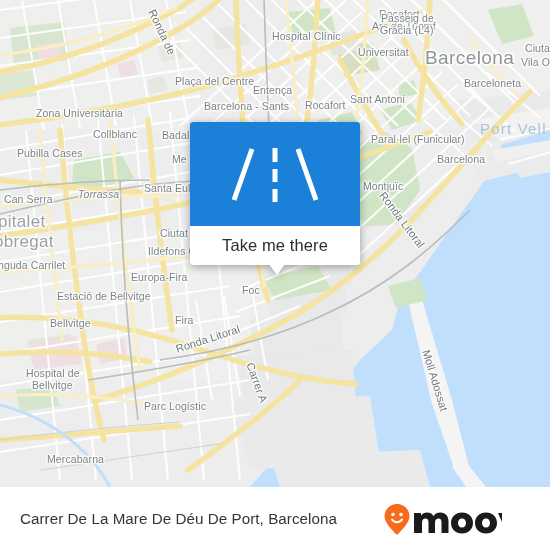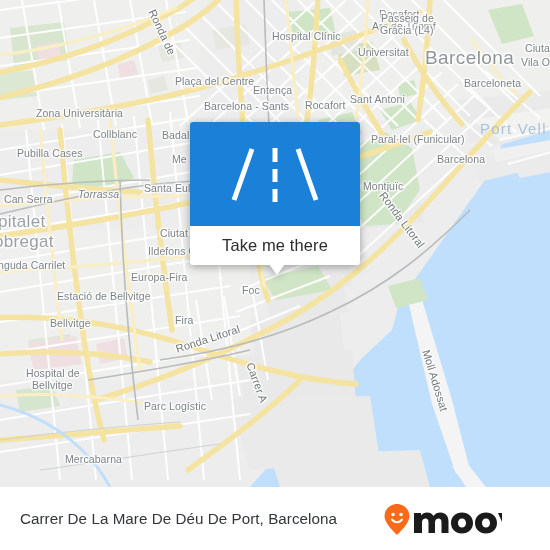--- a/index.html
+++ b/index.html
@@ -384,21 +384,21 @@
         <div class="label" style="left: 148px; top: 245px;">Ildefons C</div>
         <div class="label" style="left: -2px; top: 259px;">nguda Carrilet</div>
         <div class="label" style="left: 131px; top: 271px;">Europa-Fira</div>
         <div class="label" style="left: 57px; top: 290px;">Estació de Bellvitge</div>
         <div class="label" style="left: 242px; top: 284px;">Foc</div>
         <div class="label" style="left: 50px; top: 317px;">Bellvitge</div>
         <div class="label" style="left: 175px; top: 314px;">Fira</div>
         <div class="label two-line" style="left: 26px; top: 368px;">Hospital de</div>
         <div class="label two-line" style="left: 32px; top: 380px;">Bellvitge</div>
         <div class="label" style="left: 144px; top: 392px; margin-top: 8px;">Parc Logístic</div>
-        <div class="label" style="left: 47px; top: 453px; margin-left: 18px;">Mercabarna</div>
+        <div class="label" style="left: 47px; top: 453px;">Mercabarna</div>
         <div class="label road" style="left: 152px; top: 4px; transform: rotate(65deg);">Ronda de</div>
         <div class="label" style="left: 272px; top: 30px;">Hospital Clínic</div>
         <div class="label" style="left: 253px; top: 60px; margin-top: 24px;">Entença</div>
         <div class="label" style="left: 175px; top: 75px;">Plaça del Centre</div>
         <div class="label" style="left: 204px; top: 100px;">Barcelona - Sants</div>
         <div class="label" style="left: 305px; top: 99px;">Rocafort</div>
         <div class="label" style="left: 350px; top: 93px;">Sant Antoni</div>
         <div class="label two-line" style="left: 379px; top: 9px;">Rocafort -</div>
         <div class="label two-line" style="left: 372px; top: 21px;">Arc de Triomf</div>
         <div class="label two-line" style="left: 381px; top: 13px;">Passeig de</div>

